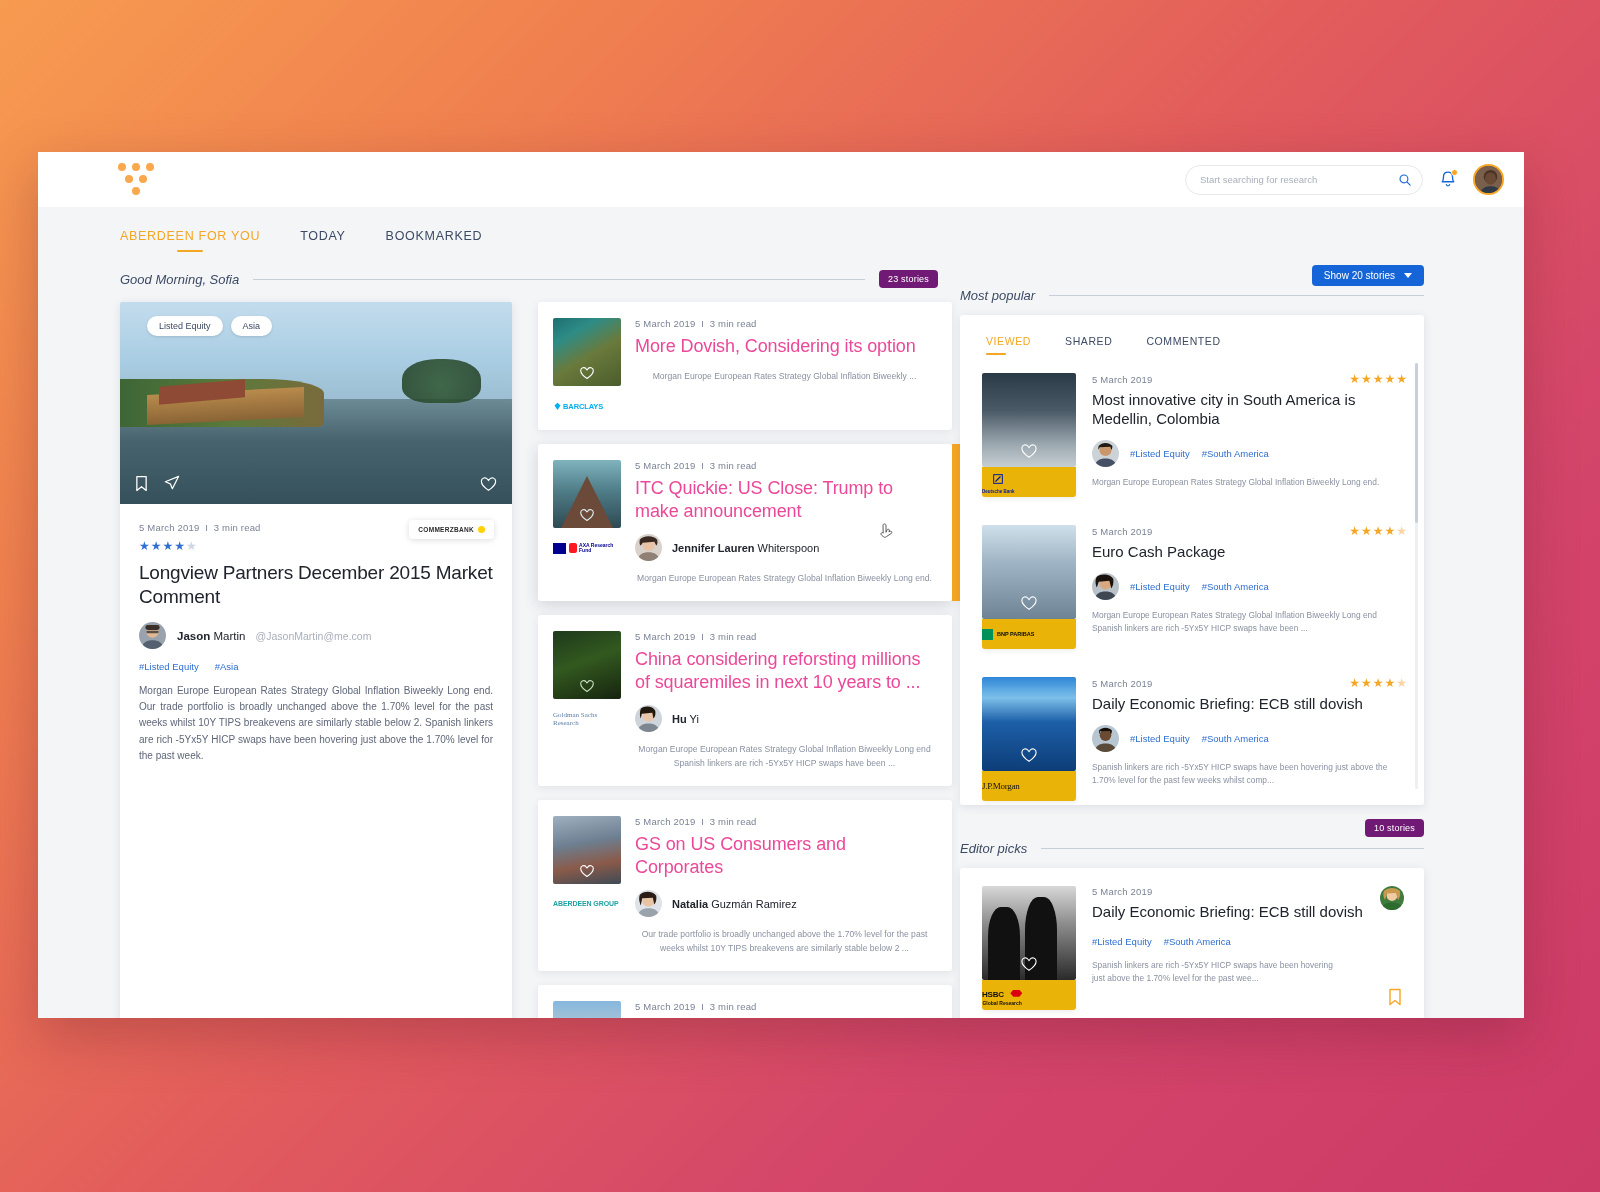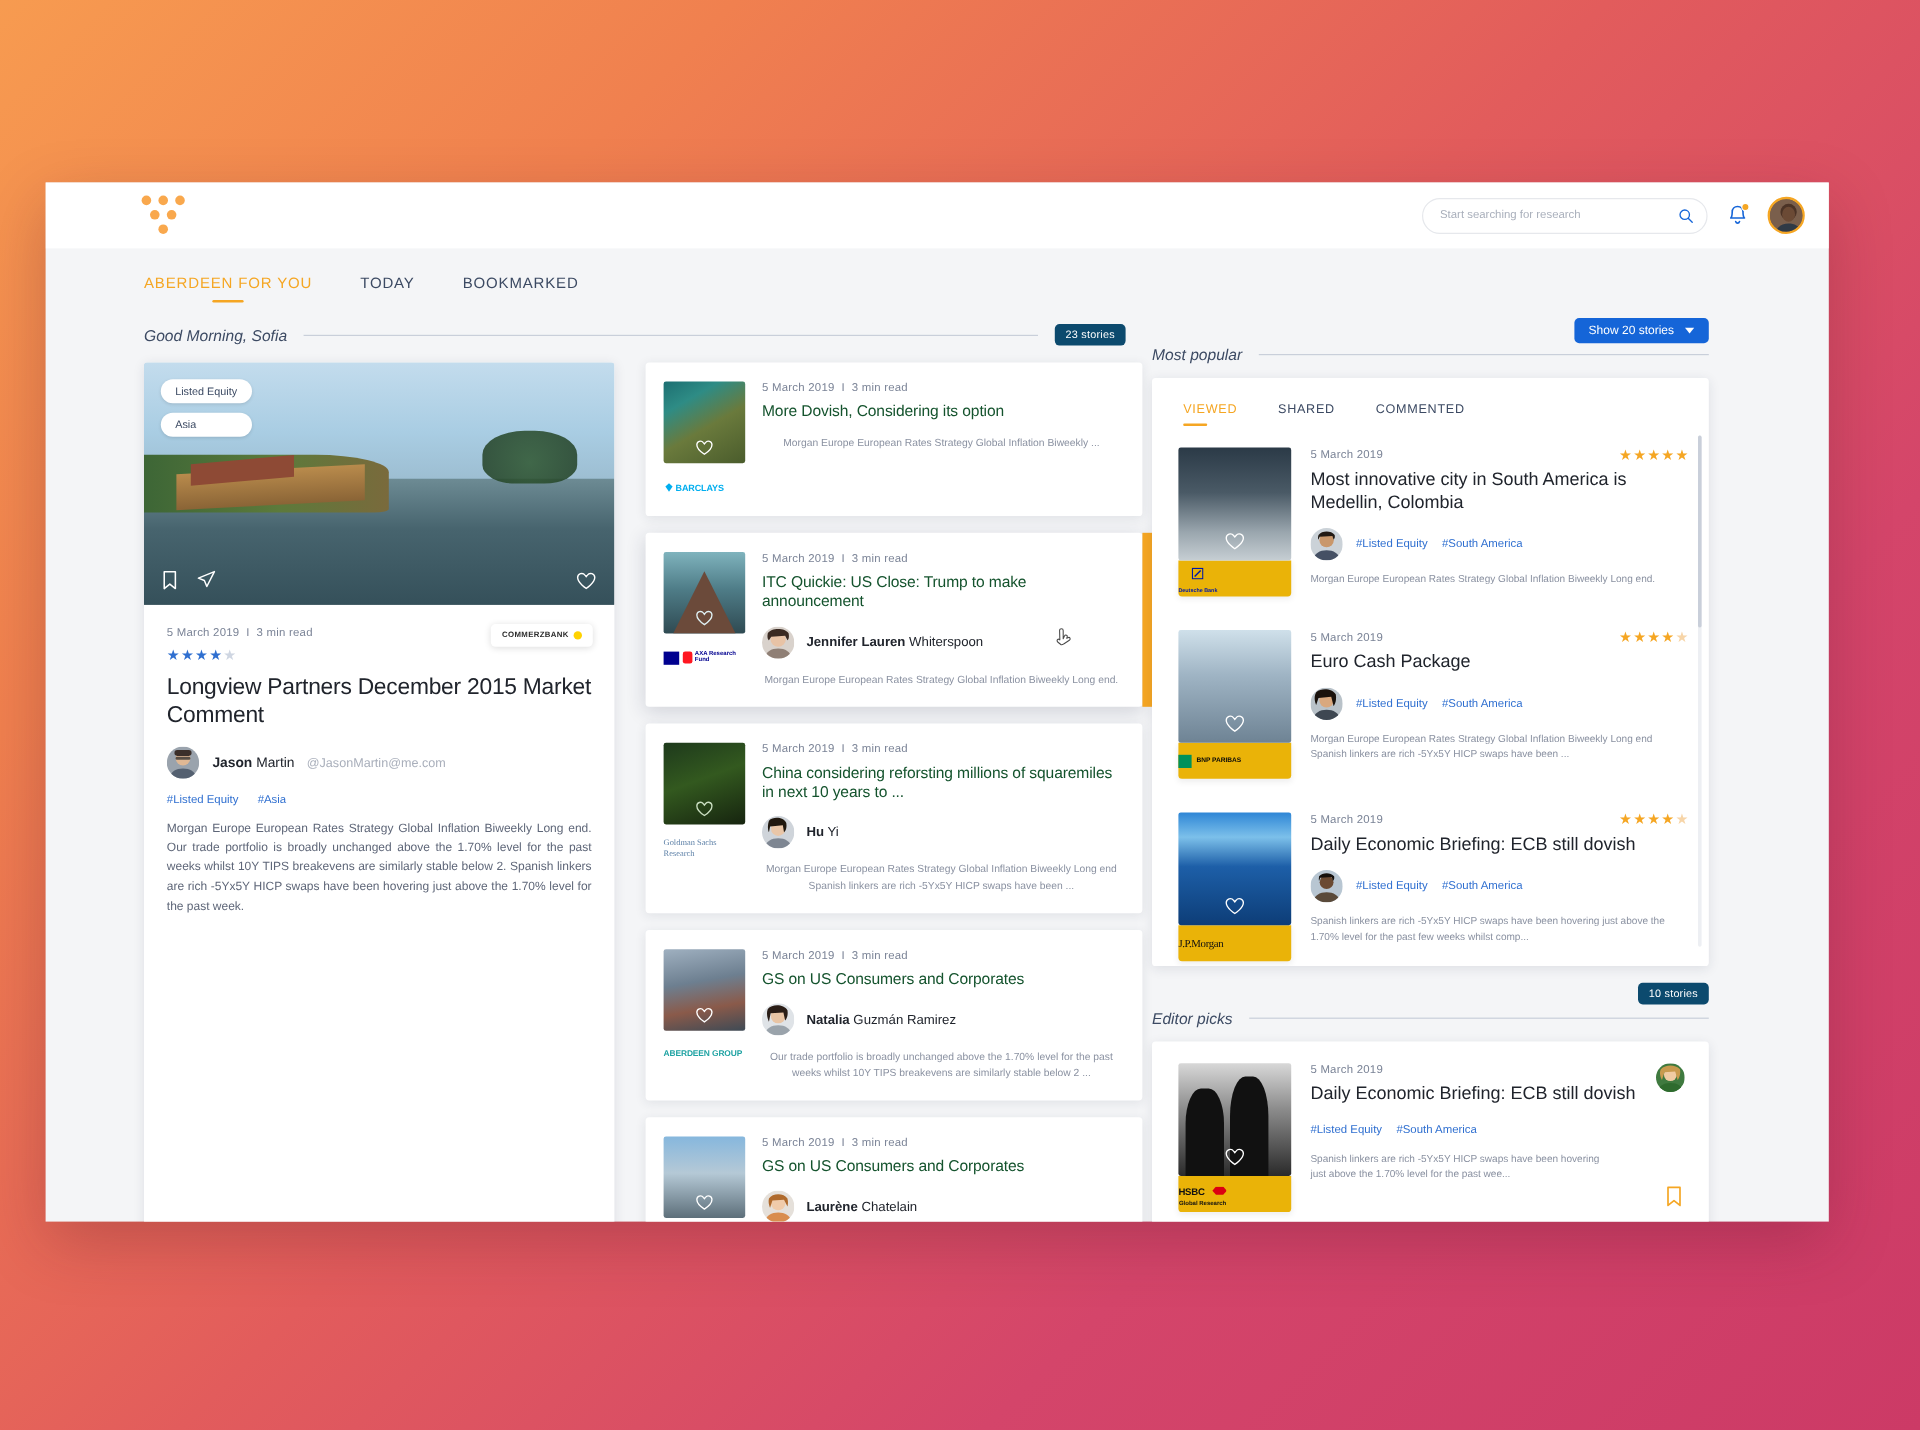--- a/index.html
+++ b/index.html
@@ -59,21 +59,21 @@
   .body-area { display:flex; padding:0 0 0 0; position:relative; }
   .leftcol { width:900px; padding-left:82px; position:relative; }
   .rightcol { width:500px; padding-left:22px; position:relative; }
   .sec-head { display:flex; align-items:center; gap:14px; margin:18px 0 14px 0; }
   .sec-title {
     font-size:13px; font-style:italic; color:#3C4A63; white-space:nowrap;
     font-family:"Liberation Sans", sans-serif;
   }
   .sec-rule { flex:1; height:1px; background:#C9CFDA; }
   .pill-badge {
-    background:#0c4a6e; color:#fff; font-size:9px; border-radius:4px;
+    background:#701a75; color:#fff; font-size:9px; border-radius:4px;
     padding:4px 9px; letter-spacing:.2px;
   }
   .pill-blue {
     background:#1565D8; color:#fff; font-size:10px; border-radius:4px;
     padding:5px 12px; display:inline-flex; align-items:center; gap:9px; cursor:pointer;
   }
   .cols { display:flex; gap:26px; }
   
   .hero {
     width:392px; background:#fff; border-radius:3px;
@@ -86,21 +86,21 @@
   .hero-img .water { position:absolute; inset:48% 0 0 0;
     background:linear-gradient(180deg,#6d8b94 0%,#47646e 40%,#35505a 100%); }
   .hero-img .bank { position:absolute; left:0; top:38%; width:52%; height:24%;
     background:linear-gradient(90deg,#3d6636,#5c7a3b 55%,#7a6a3c); border-radius:0 30% 6% 0; }
   .hero-img .logs { position:absolute; left:7%; top:44%; width:40%; height:15%;
     background:linear-gradient(180deg,#b98b4c,#8a6436); transform:skewY(-3deg); }
   .hero-img .roof { position:absolute; left:10%; top:40%; width:22%; height:9%;
     background:#8e4a35; transform:skewY(-5deg); }
   .hero-img .tree { position:absolute; right:8%; top:28%; width:20%; height:22%;
     background:radial-gradient(circle at 50% 60%,#2f5730,#1f3c22); border-radius:45% 45% 35% 35%; opacity:.85;}
-  .tags { position:absolute; left:14px; top:14px; display:flex; gap:8px;flex-direction:column; }
+  .tags { position:absolute; left:27px; top:14px; display:flex; gap:8px; }
   .tag {
     background:#fff; border-radius:12px; font-size:9px; color:#3C4A63;
     padding:5px 12px; box-shadow:0 1px 3px rgba(0,0,0,.12);
   }
   .img-actions { position:absolute; left:15px; bottom:12px; display:flex; gap:16px; }
   .img-heart { position:absolute; right:15px; bottom:12px; }
   .hero-body { padding:18px 19px 22px 19px; position:relative; }
   .meta { font-size:9.5px; color:#7A8396; letter-spacing:.2px; }
   .stars { margin:7px 0 9px 0; font-size:12px; letter-spacing:1px; line-height:1; }
   .stars.blue { color:#2F6FD0; }
@@ -132,21 +132,21 @@
     background:#fff; border-radius:3px; box-shadow:0 2px 9px rgba(30,40,70,.09);
     margin-bottom:14px; padding:16px 18px 15px 15px; display:flex; gap:14px; position:relative;
   }
   .feed-card.hl { box-shadow:0 4px 16px rgba(30,40,70,.16); }
   .thumbwrap { width:68px; flex:none; }
   .thumb { width:68px; height:68px; border-radius:2px; position:relative; overflow:hidden; }
   .thumb .hrt { position:absolute; left:50%; bottom:6px; transform:translateX(-50%); }
   .pub { margin-top:11px; height:18px; display:flex; align-items:center; }
   .fc-main { flex:1; min-width:0; }
   .fc-title {
-    font-size:13px; color:#14532d; line-height:1.26; margin:6px 0 12px 0;
+    font-size:18px; color:#ec4899; line-height:1.26; margin:6px 0 12px 0;
     letter-spacing:-.1px;
   }
   .fc-author { display:flex; align-items:center; gap:10px; margin-bottom:11px; }
   .fc-author .nm { font-size:11px; color:#20242C; }
   .fc-author .nm b { font-weight:700; }
   .fc-ex { font-size:8.6px; color:#8A91A1; line-height:1.6;text-align:center; }
   .actionbar {
     position:absolute; right:-38px; top:0; width:38px; height:100%;
     background:#F5A623; display:flex; flex-direction:column; align-items:center;
     justify-content:center; gap:22px;

